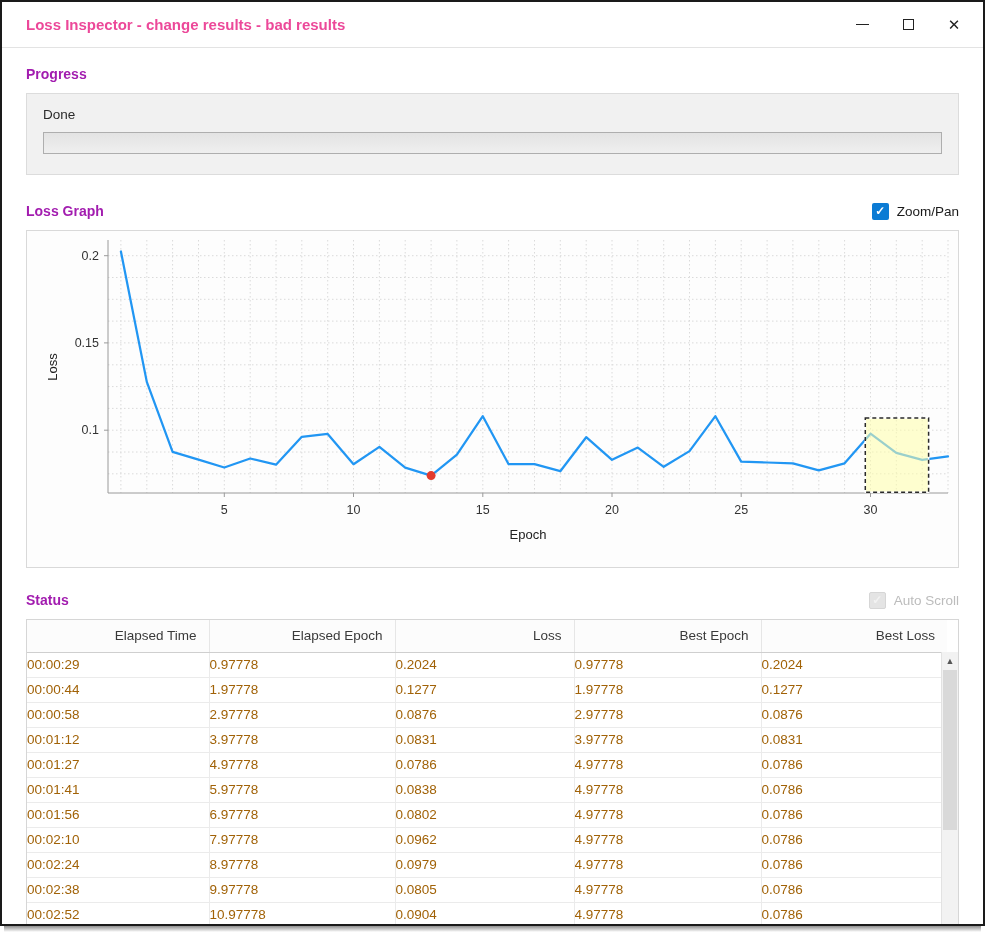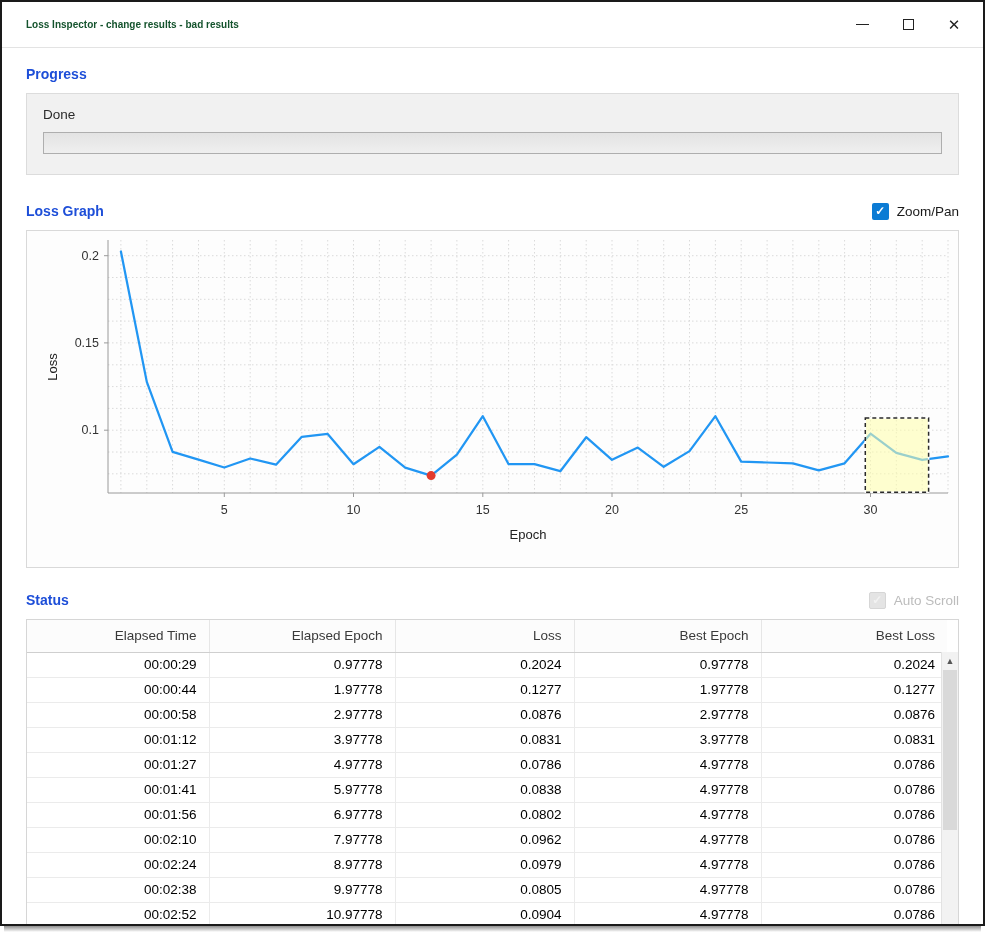--- a/index.html
+++ b/index.html
@@ -13,33 +13,33 @@
     position:relative; width:985px; height:926px;
     border:2px solid #1a1a1a; background:#fff; overflow:hidden;
   }
   .window-shadow { height:6px; margin:0 4px; background:linear-gradient(#8f8f8f, #ffffff); }
 
   
   .titlebar {
     height:46px; display:flex; align-items:center;
     padding:0 12px 0 24px; border-bottom:1px solid #e3e3e3; background:#fff;
   }
-  .title { flex:1; font-weight:bold; font-size:10px; color:#14532d; }
+  .title { flex:1; font-weight:bold; font-size:15px; color:#ec4899; }
   .win-controls { display:flex; align-items:center; }
   .winbtn {
     width:34px; height:30px; margin-left:12px; background:none; border:none;
     display:flex; align-items:center; justify-content:center; cursor:pointer; color:#222; padding:0;
   }
   .min-glyph { width:13px; height:0; border-top:1.6px solid #222; display:block; }
   .max-glyph { width:11px; height:11px; border:1.6px solid #222; display:block; }
   .close-glyph { font-size:15px; line-height:1; color:#222; }
 
   .content { padding:16px 24px 0 24px; }
 
-  .section-heading { font-size:14px; font-weight:bold; color:#1d4ed8; line-height:20px; }
+  .section-heading { font-size:14px; font-weight:bold; color:#a21caf; line-height:20px; }
   .section-row { display:flex; justify-content:space-between; align-items:center; }
 
   
   .groupbox {
     margin-top:9px; background:#f1f1f1; border:1px solid #dcdcdc;
     padding:12px 16px 20px 16px;
   }
   .done-label { font-size:13.5px; color:#2b2b2b; line-height:18px; }
   .progressbar {
     margin-top:8px; height:22px; border:1px solid #aeaeae;
@@ -74,21 +74,21 @@
     position:relative; margin-top:9px; height:352px;
     border:1px solid #d6d6d6; background:#fff; overflow:hidden;
   }
   table { border-collapse:collapse; table-layout:fixed; width:920px; font-size:13.5px; }
   th {
     height:32px; text-align:right; padding:0 12px 0 0; font-weight:normal; color:#3a3a3a;
     background:#fcfcfc; border-bottom:1px solid #cfcfcf; border-right:1px solid #e6e6e6;
   }
   th:last-child { border-right:none; }
   td {
-    height:25px; text-align:right; padding:0 12px 0 0; color:#000000;
+    height:25px; text-align:left; padding:0 12px 0 0; color:#a16207;
     border-bottom:1px solid #ebebeb; border-right:1px solid #ebebeb;
     white-space:nowrap; overflow:hidden;
   }
   td:last-child { border-right:none; }
 
   .scrollbar {
     position:absolute; top:32px; right:0; bottom:0; width:17px;
     background:#f2f2f2; border-left:1px solid #e2e2e2;
   }
   .scroll-btn {

